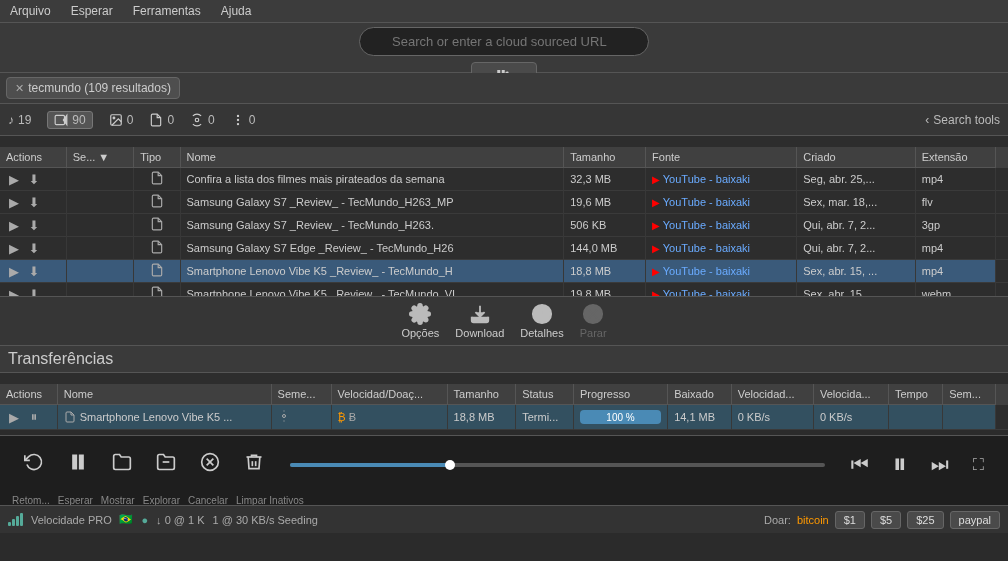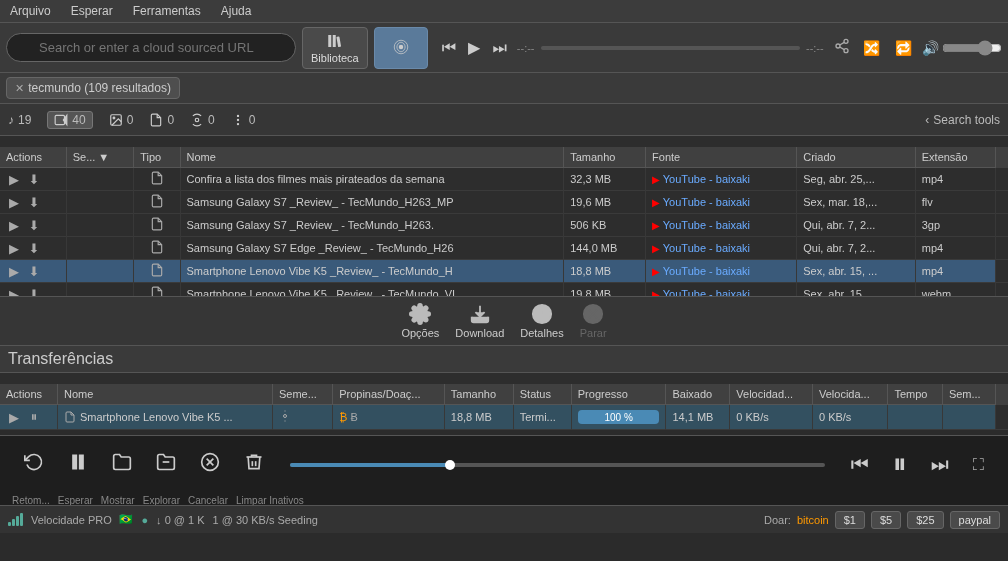--- a/index.html
+++ b/index.html
@@ -3,21 +3,21 @@
   <meta charset="utf-8">
   <style>
     * { box-sizing: border-box; margin: 0; padding: 0; }
     body { font-family: 'Segoe UI', Arial, sans-serif; font-size: 12px; background: #2b2b2b; color: #ccc; width: 1008px; height: 561px; overflow: hidden; }
 
     
     #menu-bar { background: #3c3c3c; padding: 2px 6px; display: flex; gap: 12px; border-bottom: 1px solid #555; }
     #menu-bar span { color: #ccc; font-size: 12px; cursor: pointer; padding: 2px 4px; }
 
     
-    #toolbar { background: #3a3a3a; display: flex; align-items: center; padding: 4px 6px; gap: 6px; border-bottom: 1px solid #555; height: 50px; }
+    #toolbar { background: #3a3a3a; display: flex; align-items: center; padding: 4px 6px; gap: 6px; border-bottom: 1px solid #555; height: 50px; flex-direction: column; }
     #search-box { background: #222; border: 1px solid #666; border-radius: 16px; color: #aaa; padding: 6px 12px 6px 32px; width: 290px; font-size: 13px; position: relative; }
     .search-wrap { position: relative; display: flex; align-items: center; }
     .search-wrap svg { position: absolute; left: 10px; width: 14px; height: 14px; fill: #888; }
 
     .tb-btn { display: flex; flex-direction: column; align-items: center; justify-content: center; background: #4a4a4a; border: 1px solid #666; border-radius: 4px; color: #ddd; cursor: pointer; padding: 4px 8px; min-width: 54px; font-size: 11px; height: 42px; gap: 2px; }
     .tb-btn svg { width: 18px; height: 18px; fill: #ccc; }
 
     .media-controls { display: flex; align-items: center; gap: 4px; margin-left: 4px; }
     .mc-btn { background: none; border: none; color: #ccc; cursor: pointer; font-size: 16px; padding: 4px; }
 
@@ -175,21 +175,21 @@
   <div id="counts-bar">
     <div class="count-item">
       <span>♪</span>
       <span>19</span>
     </div>
     <div class="count-item active">
       <svg width="14" height="14" viewBox="0 0 24 24" fill="none" stroke="#ccc" stroke-width="2">
           <rect x="2" y="4" width="16" height="16" rx="2"></rect>
           <polygon points="22,4 22,20 16,12" fill="#ccc"></polygon>
         </svg>
-      <span>40</span>
+      <span>90</span>
     </div>
     <div class="count-item">
       <svg width="14" height="14" viewBox="0 0 24 24" fill="none" stroke="#ccc" stroke-width="2">
           <rect x="3" y="3" width="18" height="18" rx="2"></rect>
           <circle cx="8.5" cy="8.5" r="1.5" fill="#ccc"></circle>
           <polyline points="21,15 16,10 5,21"></polyline>
         </svg>
       <span>0</span>
     </div>
     <div class="count-item">
@@ -399,21 +399,21 @@
     <span>Transferências</span>
   </div>
 
   <div id="transfers-table">
     <table>
       <thead>
         <tr>
           <th>Actions</th>
           <th>Nome</th>
           <th>Seme...</th>
-          <th>Propinas/Doaç...</th>
+          <th>Velocidad/Doaç...</th>
           <th>Tamanho</th>
           <th>Status</th>
           <th>Progresso</th>
           <th>Baixado</th>
           <th>Velocidad...</th>
           <th>Velocida...</th>
           <th>Tempo</th>
           <th>Sem...</th>
           <th style="width:8px;border:none;"></th>
         </tr>

